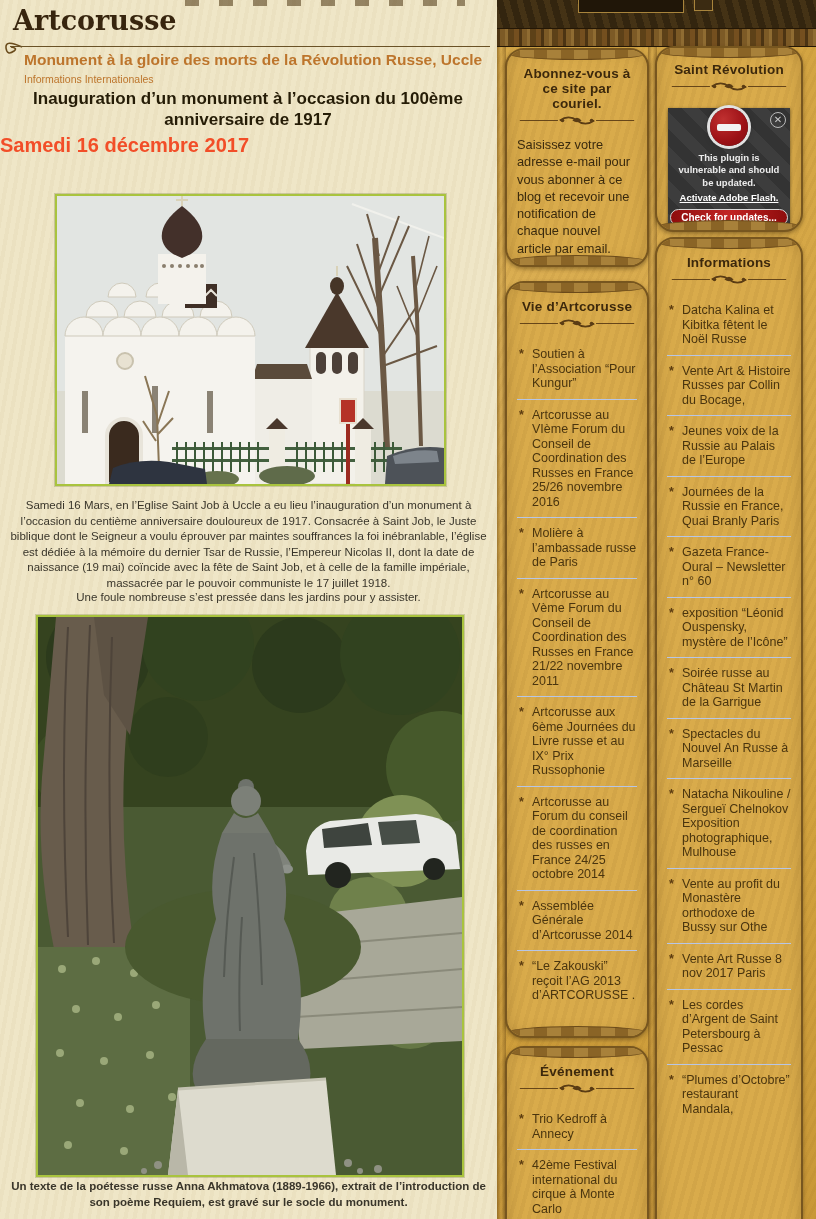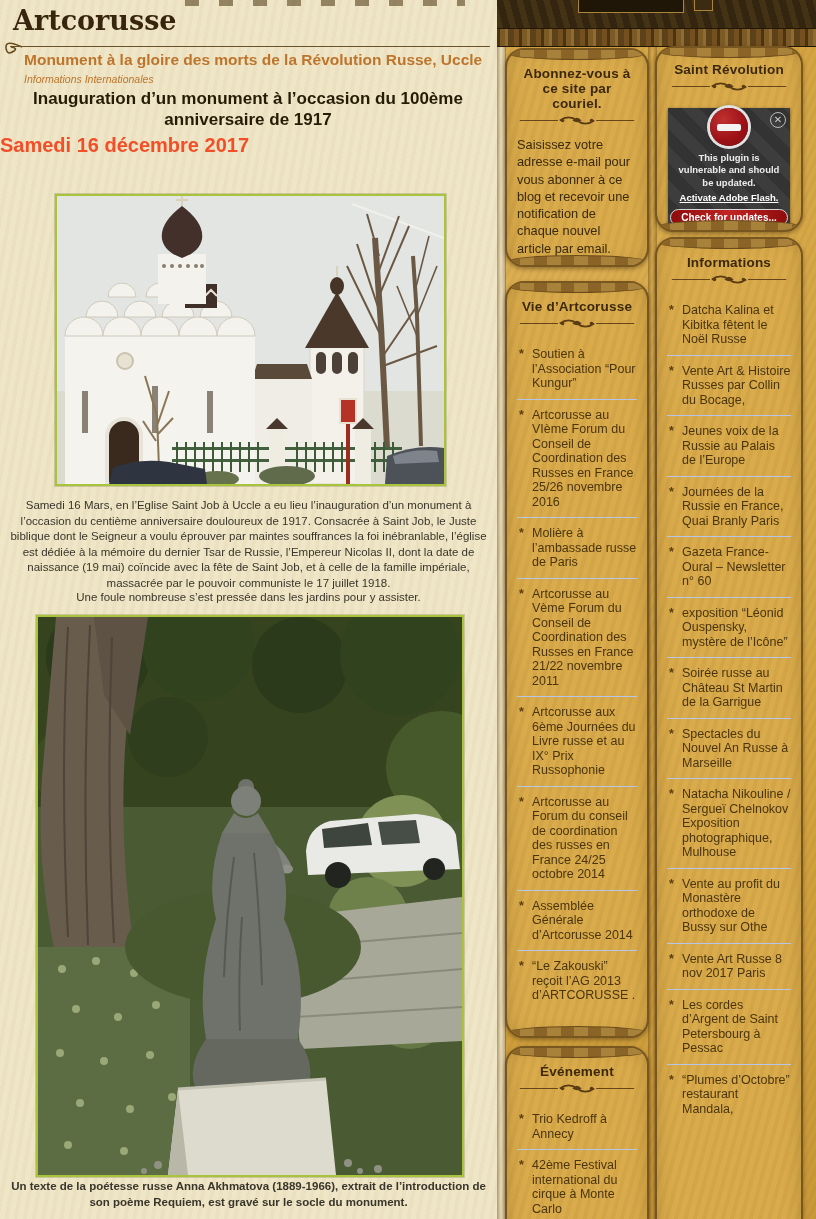--- a/index.html
+++ b/index.html
@@ -9,21 +9,20 @@
     background:
       repeating-linear-gradient(115deg, rgba(140,100,30,.08) 0 3px, rgba(0,0,0,0) 3px 7px),
       radial-gradient(circle at 60% 30%, #dcb055 0%, #d2a23e 55%, #c79636 100%);
   }
   
   .main-col{
     position:absolute;left:0;top:0;width:497px;height:1219px;
     background:
       repeating-linear-gradient(100deg, rgba(160,130,70,.05) 0 4px, rgba(0,0,0,0) 4px 9px),
       #efe6c7;
-    padding-left: 8px;
   }
   .gutter{position:absolute;top:0;height:1219px;width:9px;
     background:linear-gradient(90deg, rgba(90,60,18,.45), rgba(220,180,100,.15) 45%, rgba(90,60,18,.4));}
   .gutter1{left:497px;} .gutter2{left:648px;}
   .top-torn{position:absolute;left:185px;top:0;width:280px;height:6px;opacity:.55;
     background:repeating-linear-gradient(90deg,#4a3310 0 14px, rgba(74,51,16,0) 14px 34px);}
   
   .top-band{position:absolute;left:497px;top:0;width:319px;height:28px;
     background:
       repeating-linear-gradient(75deg, rgba(120,90,40,.25) 0 6px, rgba(0,0,0,0) 6px 13px),
@@ -71,21 +70,21 @@
   .flash-btn{margin-top:6px;background:radial-gradient(circle at 50% 30%, #c32424, #8d0c0c);
     border:1px solid #d8d8d8;border-radius:11px;color:#fff;font-weight:bold;font-size:10px;
     padding:2px 10px;font-family:"Liberation Sans",sans-serif;cursor:pointer;}
   
   .site-title{position:absolute;left:13px;top:5px;margin:0;font-family:"DejaVu Serif","Liberation Serif",serif;
     font-size:27px;font-weight:bold;color:#37250e;}
   .head-rule{position:absolute;left:10px;top:46px;width:480px;border-top:1px solid #6a5226;}
   .head-swirl{position:absolute;left:-1px;top:38px;width:24px;height:22px;}
   .post-title{position:absolute;left:24px;top:51px;width:465px;margin:0;
     font-size:15.5px;font-weight:bold;color:#bd752c;cursor:pointer;}
-  .post-cat{position:absolute;left:24px;top:73px;font-size:10.5px;color:#bd752c;cursor:pointer;font-style:italic;}
+  .post-cat{position:absolute;left:24px;top:73px;font-size:10.5px;color:#bd752c;cursor:pointer;}
   .art-head{position:absolute;left:18px;top:88px;width:460px;margin:0;text-align:center;
     font-size:17px;line-height:21px;font-weight:bold;color:#251c06;}
   .art-date{position:absolute;left:0;top:134px;width:497px;margin:0;text-align:left;
     font-size:20px;font-weight:bold;color:#f24e28;}
   .fig{position:absolute;border:2px solid #a9c33e;background:#dadfd8;box-shadow:0 0 0 1px rgba(120,130,60,.3);}
   .fig svg{display:block;}
   .fig-church{left:55px;top:194px;width:387px;height:288px;}
   .fig-statue{left:36px;top:615px;width:424px;height:558px;}
   .art-p{position:absolute;left:8px;width:481px;margin:0;text-align:center;
     font-size:11.5px;line-height:15.5px;color:#39352a;}

